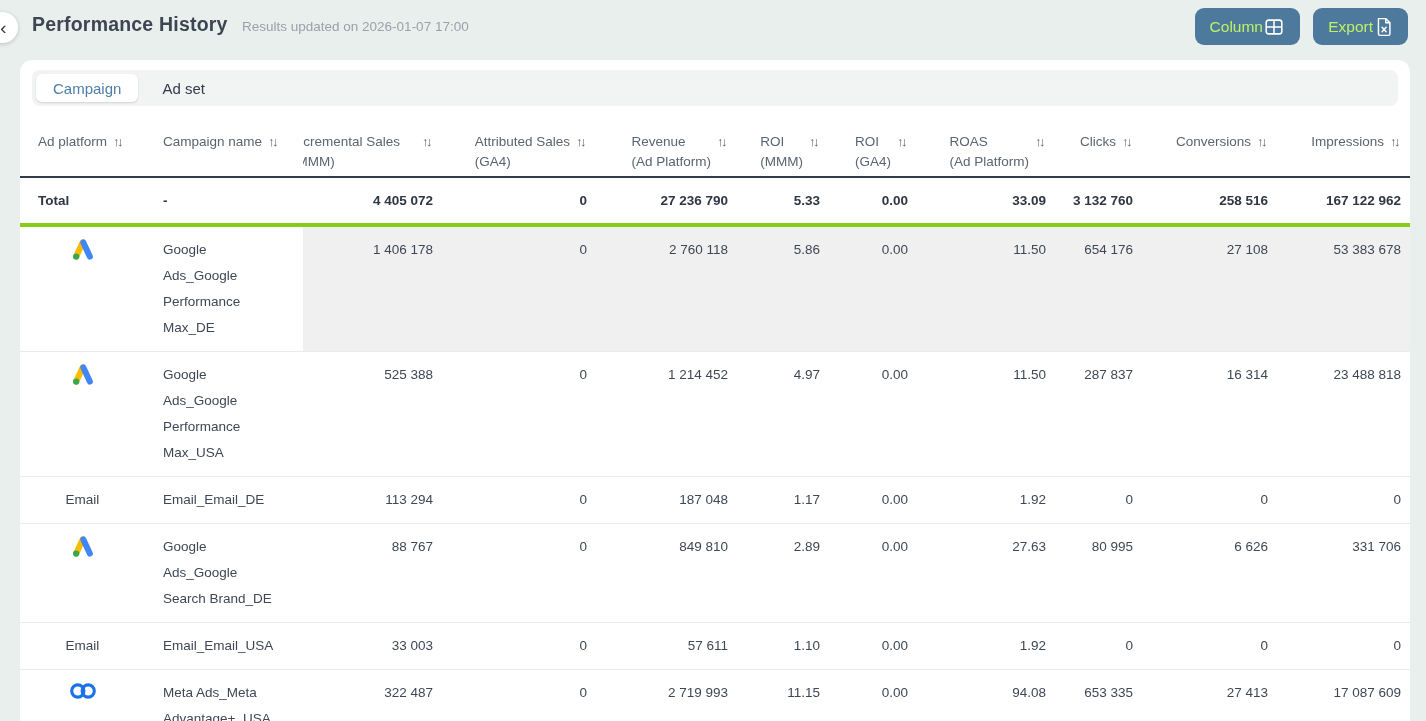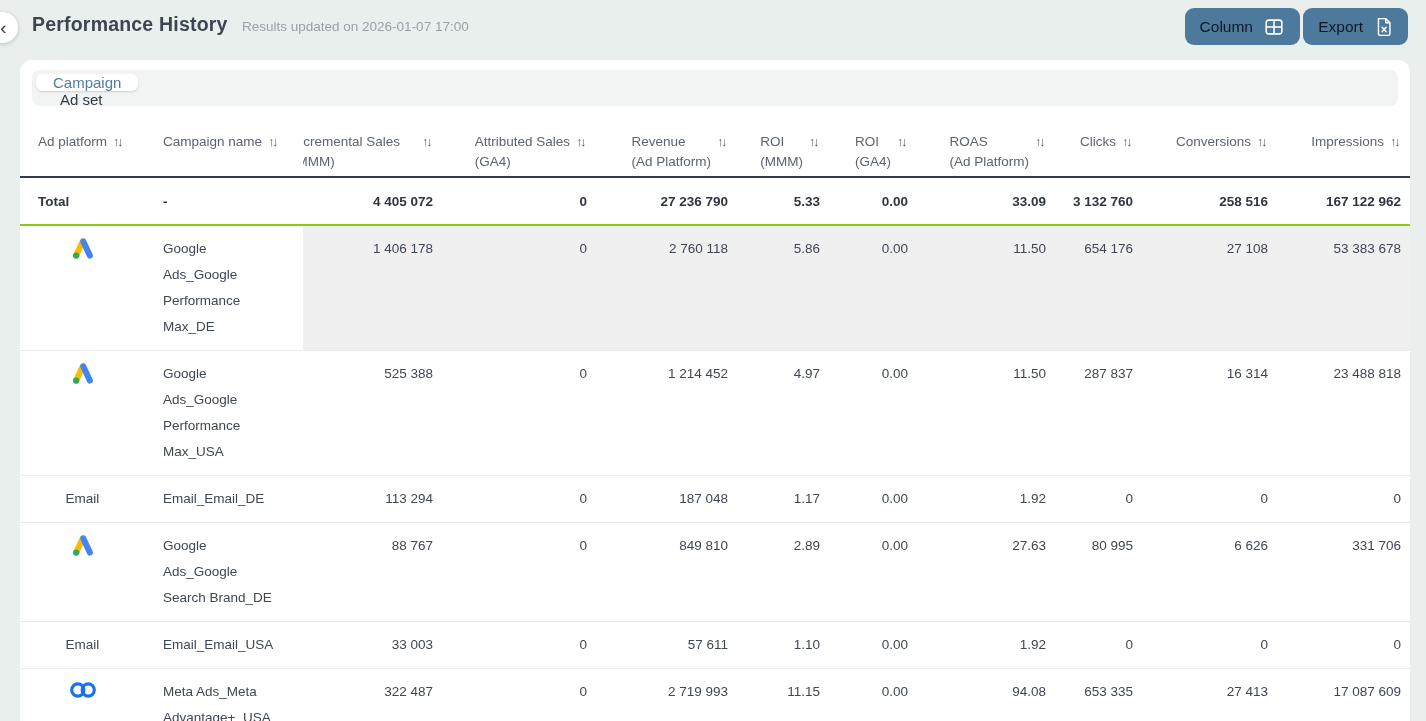--- a/index.html
+++ b/index.html
@@ -21,35 +21,35 @@
   .page-title {
     position:absolute; left:32px; top:13px;
     font-size:19.5px; font-weight:700; color:#3c4552; letter-spacing:.2px;
   }
   .page-subtitle {
     position:absolute; left:242px; top:19px;
     font-size:13.5px; color:#9aa1a9;
   }
   .btn {
     position:absolute; top:8px; height:37px;
-    background:#4d7a9c; color:#0f172a; border-radius:9px;
-    display:flex; align-items:center; gap:10px; padding:0 15px;
+    background:#4d7a9c; color:#bef264; border-radius:9px;
+    display:flex; align-items:center; padding:0 15px;
     font-size:15.5px; font-weight:500; cursor:pointer; border:none;
   }
   .btn-column { right:126px; }
   .btn-export { right:18px; }
   .btn svg { display:block; }
   
   .card {
     position:absolute; left:20px; top:60px; width:1390px; height:661px;
     background:#fff; border-radius:12px 12px 0 0;
   }
   .tabbar {
     margin:10px 12px 0 12px; height:36px; background:#f2f3f3;
-    border-radius:8px; display:flex; align-items:flex-start; padding:4px;flex-direction:column;
+    border-radius:8px; display:flex; align-items:flex-end; padding:4px;
   }
   .tab {
     height:28px; display:flex; align-items:center; padding:0 24px;
     font-size:15px; color:#333b49; border-radius:6px; cursor:pointer;
     font-weight:500;
   }
   .tab.active {
     background:#fff; color:#4d7da8; padding:0 17px;
     box-shadow:0 1px 2px rgba(0,0,0,.14);
   }
@@ -66,21 +66,21 @@
   .hlabel.clipped { min-width:124px; }
   .sort {
     color:#565f6c; font-size:13px; letter-spacing:-2.5px;
     padding-right:3px; white-space:nowrap; cursor:pointer; flex:none;
   }
   th.pad-l, td.pad-l { padding-left:18px; }
   th:last-child, td:last-child { padding-right:9px; }
   
   tr.total td {
     height:48px; vertical-align:middle;
-    border-top:2px solid #343b49; border-bottom:2px solid #84cc16;
+    border-top:2px solid #343b49; border-bottom:4px solid #84cc16;
     font-weight:700; color:#2f3642; font-size:13.5px;
   }
   
   tbody tr.datarow td {
     border-bottom:1px solid #e9ebee; vertical-align:top;
     padding-top:10px; padding-bottom:10px; line-height:26px;
     font-size:13.5px; color:#3f4754;
   }
   td.num { text-align:right; }
   td.cell-platform { text-align:center; color:#4a5260; }

